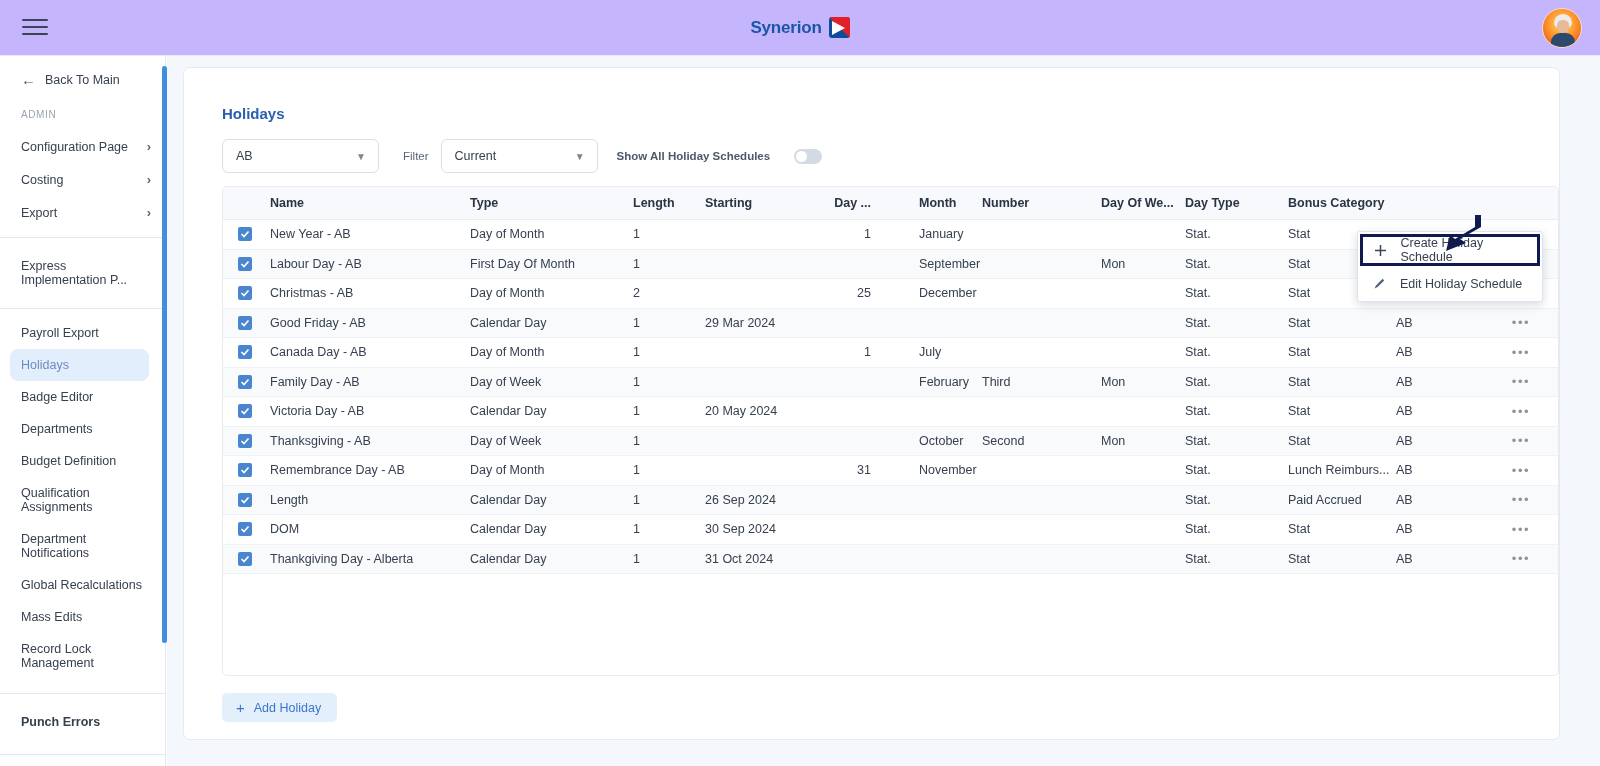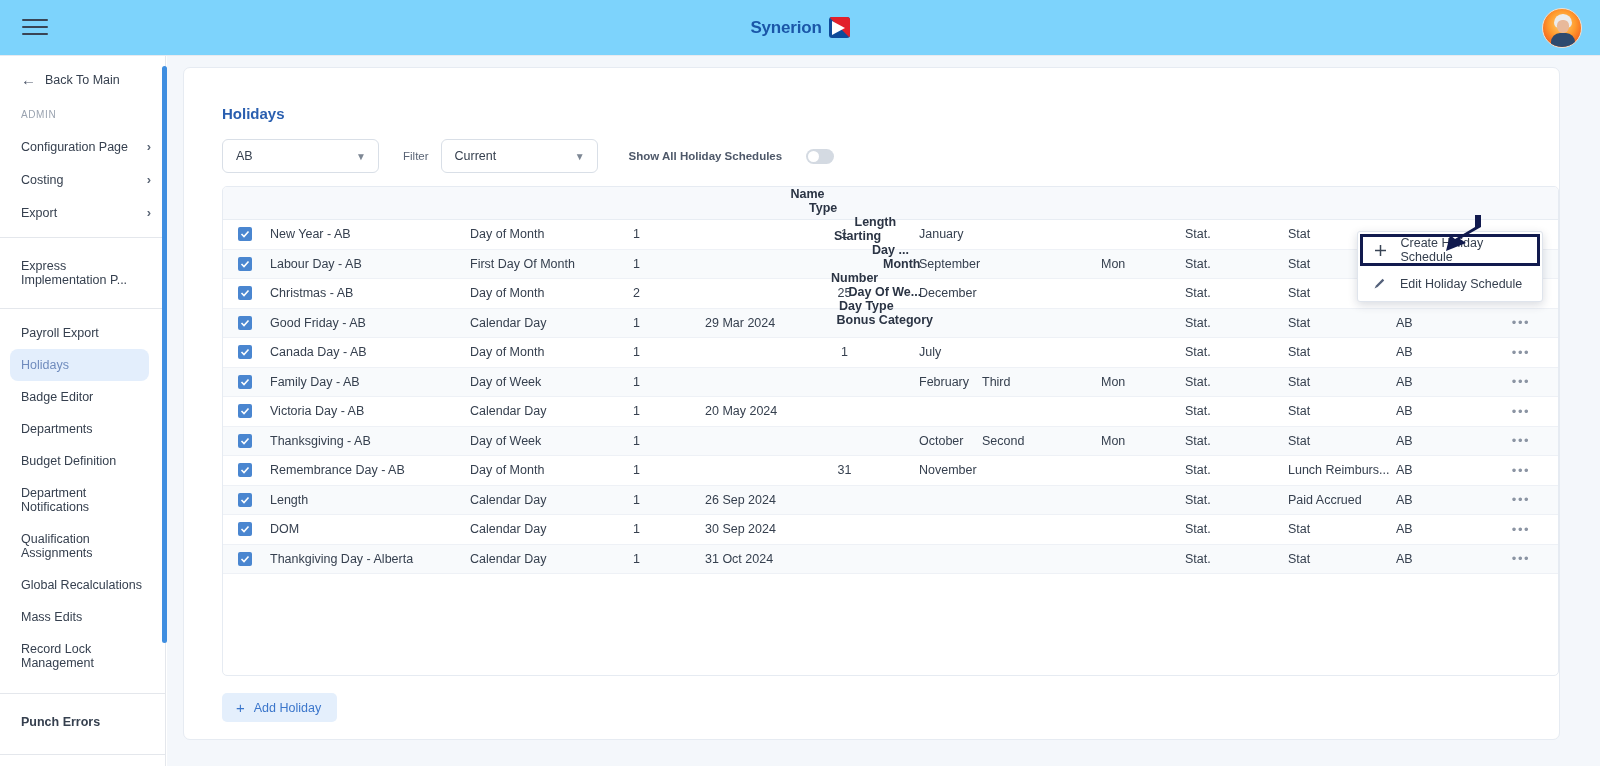--- a/index.html
+++ b/index.html
@@ -7,21 +7,21 @@
     width: 1600px; height: 766px;
     font-family: "Liberation Sans", sans-serif;
     background: #ffffff;
     overflow: hidden;
   }
   body { position: relative; }
 
   
   .topbar {
     position: absolute; left: 0; top: 0; width: 1600px; height: 56px;
-    background: #7dd3fc; border-bottom: 1px solid #e8eaef;
+    background: #c4b5fd; border-bottom: 1px solid #e8eaef;
     display: flex; align-items: center;
   }
   .hamburger {
     position: absolute; left: 22px; top: 16px;
     width: 26px; height: 22px; cursor: pointer;
     display: flex; flex-direction: column; justify-content: space-between;
     padding: 3px 0;
   }
   .hamburger span { display: block; height: 2px; background: #394455; border-radius: 1px; }
 
@@ -109,21 +109,21 @@
 
   
   .toolbar { position: absolute; left: 38px; top: 71px; display: flex; align-items: center; }
   .select {
     width: 157px; height: 34px; border: 1px solid #d9dfe7; border-radius: 6px;
     background: #fff; display: flex; align-items: center; justify-content: space-between;
     padding: 0 12px 0 13px; font-size: 12.5px; color: #36404f; cursor: pointer;
   }
   .select .cv { color: #7d8794; font-size: 10px; }
   .filter-label { margin: 0 12px 0 24px; font-size: 11.5px; color: #5a6475; }
-  .toggle-wrap { display: flex; align-items: center; gap: 24px; margin-left: 31px; }
+  .toggle-wrap { display: flex; align-items: center; gap: 24px; margin-left: 19px; }
   .toggle-label { font-size: 11.5px; font-weight: bold; color: #4e5869; }
   .toggle {
     width: 28px; height: 15px; border-radius: 8px; background: #d4dae2;
     position: relative; cursor: pointer;
   }
   .toggle .knob {
     position: absolute; left: 2px; top: 2px; width: 11px; height: 11px;
     border-radius: 50%; background: #fff;
   }
 
@@ -157,33 +157,33 @@
   .arrow-anno { position: absolute; right: 75px; top: 145px; z-index: 25; pointer-events: none; }
 
   
   .table {
     position: absolute; left: 38px; top: 118px; width: 1337px; height: 490px;
     border: 1px solid #e6ebf2; border-radius: 5px; overflow: hidden; background: #fff;
   }
   .thead {
     display: flex; height: 33px; align-items: center;
     background: #f7f9fc; border-bottom: 1px solid #e8edf3;
-    font-size: 12.5px; font-weight: bold; color: #2b3444; flex-direction: column;
+    font-size: 12.5px; font-weight: bold; color: #2b3444;
   }
   .row {
     display: flex; height: 29.5px; align-items: center;
     font-size: 12.5px; color: #36404f; border-bottom: 1px solid #eef1f6;
   }
   .row.alt { background: #f8fafc; }
   .c-chk  { width: 47px; padding-left: 15px; }
   .c-name { width: 200px; }
   .c-type { width: 163px; }
   .c-len  { width: 72px; }
   .c-start{ width: 113px; }
-  .c-dom  { width: 53px; text-align: center; }
+  .c-dom  { width: 53px; text-align: right; }
   .c-month{ width: 111px; padding-left: 48px; }
   .c-num  { width: 119px; }
   .c-dow  { width: 84px; }
   .c-dtype{ width: 103px; }
   .c-bonus{ width: 108px; }
   .c-sched{ width: 96px; }
   .c-more { flex: 1; text-align: right; padding-right: 28px; }
 
   .chk {
     width: 14px; height: 14px; border-radius: 2px; background: #4a86d0;
@@ -261,24 +261,24 @@
     <div class="sb-item">
       <span>Badge Editor</span>
     </div>
     <div class="sb-item">
       <span>Departments</span>
     </div>
     <div class="sb-item">
       <span>Budget Definition</span>
     </div>
     <div class="sb-item">
+      <span>Qualification Assignments</span>
+    </div>
+    <div class="sb-item">
       <span>Department Notifications</span>
-    </div>
-    <div class="sb-item">
-      <span>Qualification Assignments</span>
     </div>
     <div class="sb-item">
       <span>Global Recalculations</span>
     </div>
     <div class="sb-item">
       <span>Mass Edits</span>
     </div>
     <div class="sb-item">
       <span>Record Lock Management</span>
     </div>

